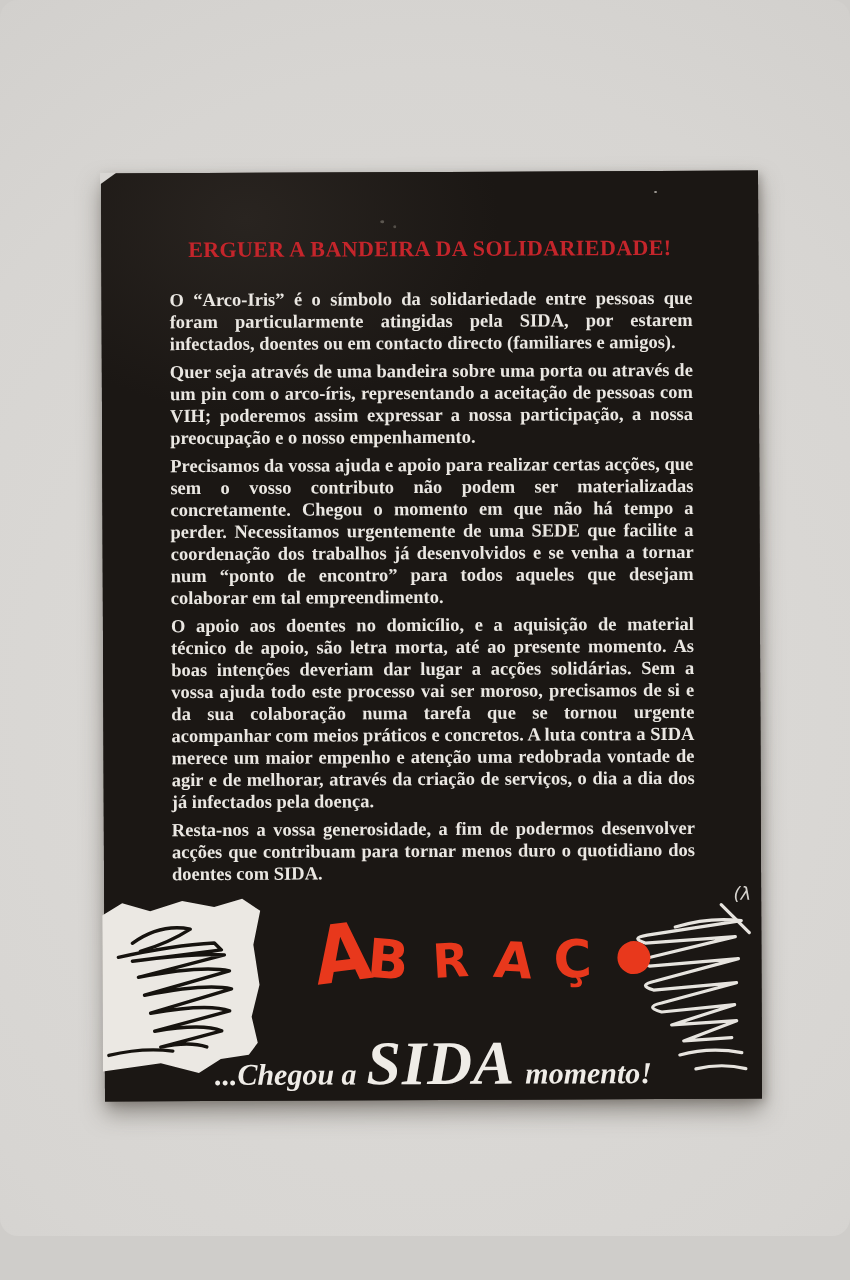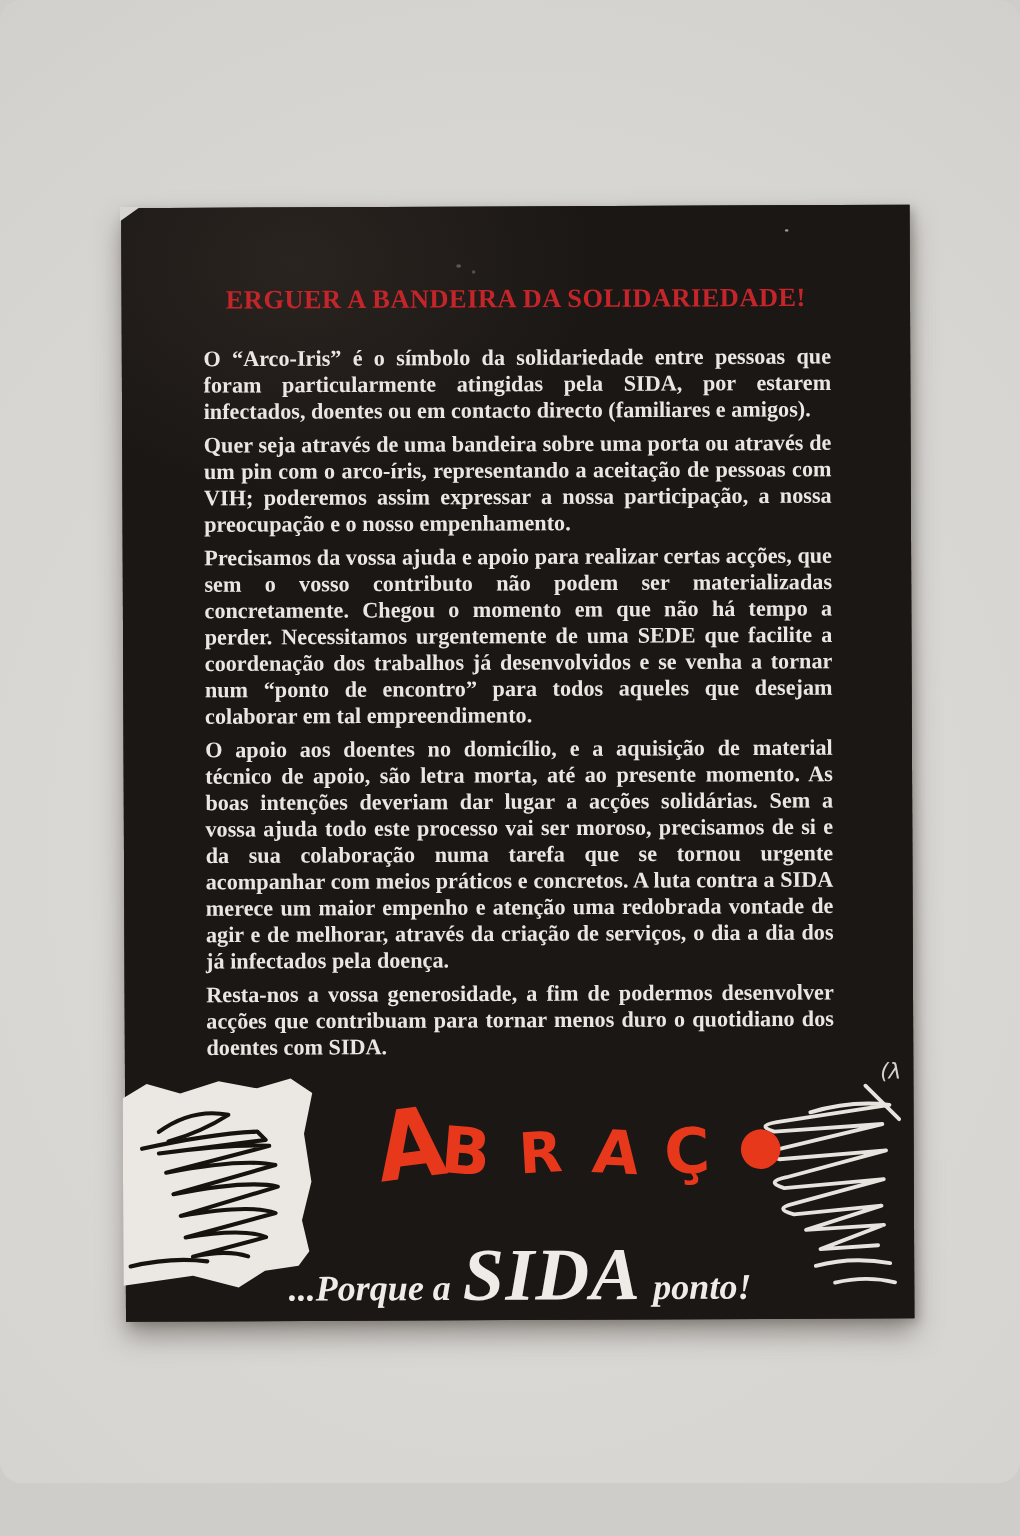--- a/index.html
+++ b/index.html
@@ -100,17 +100,17 @@
       </g>
     </svg>
 
     <span class="scribble">(λ</span>
 
     <div class="logo">
       <span class="glyph l0">A</span><span class="glyph l1">B</span><span class="glyph l2">R</span><span class="glyph l3">A</span><span class="glyph l4">Ç</span><span class="o-dot"></span>
     </div>
 
     <div class="tagline">
-      <span>...Porque a</span><span class="sida">SIDA</span><span>ponto!</span>
+      <span>...Chegou a</span><span class="sida">SIDA</span><span>momento!</span>
     </div>
 
   </div>
 </div>
 
 </body></html>

